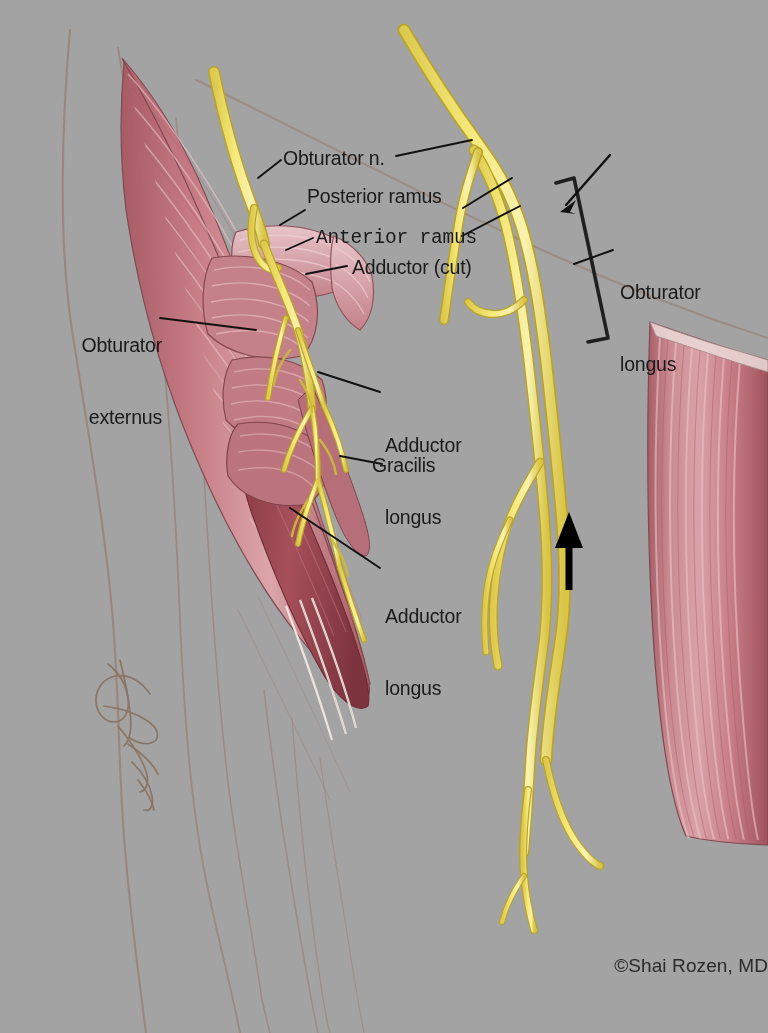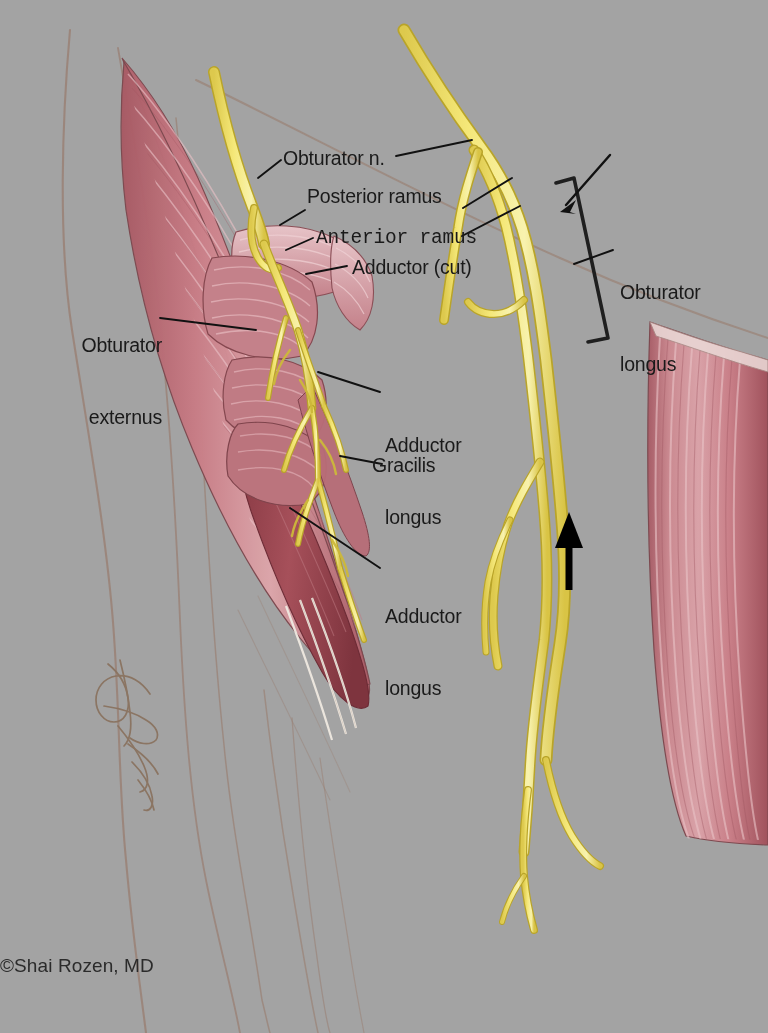--- a/index.html
+++ b/index.html
@@ -33,21 +33,21 @@
     color: #1a1a1a;
     white-space: pre;
     letter-spacing: -0.2px;
   }
   .anno-label.two-line { line-height: 24px; }
   #credit-line {
     position: absolute;
     left: 0;
     top: 955px;
     width: 768px;
-    text-align: left;
+    text-align: right;
     font-family: "Liberation Sans", sans-serif;
     font-size: 19px;
     color: #2b2b2b;
     letter-spacing: 0.1px;
   }
 </style>
 </head>
 <body>
 
 <div id="figure-root">

